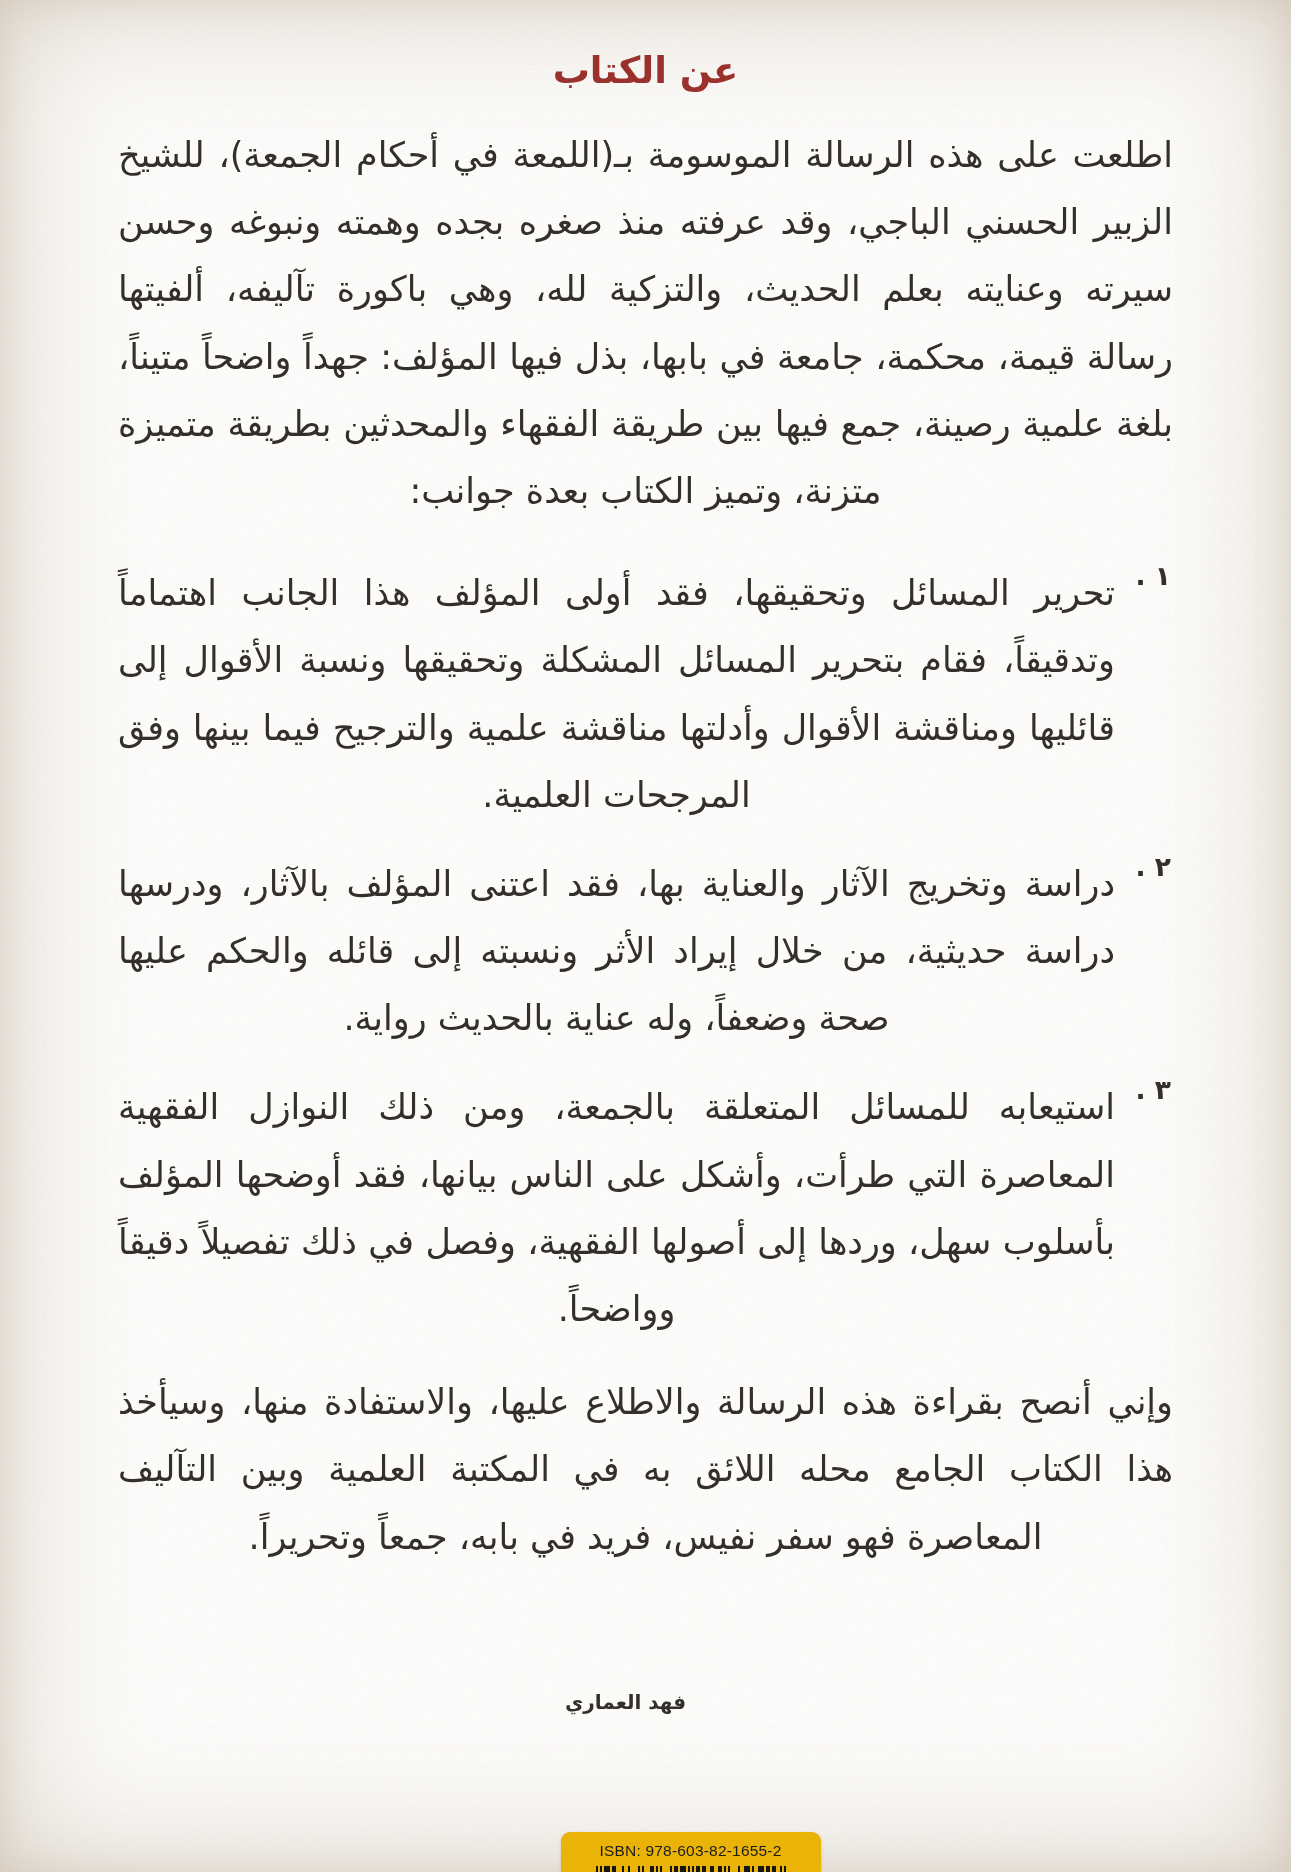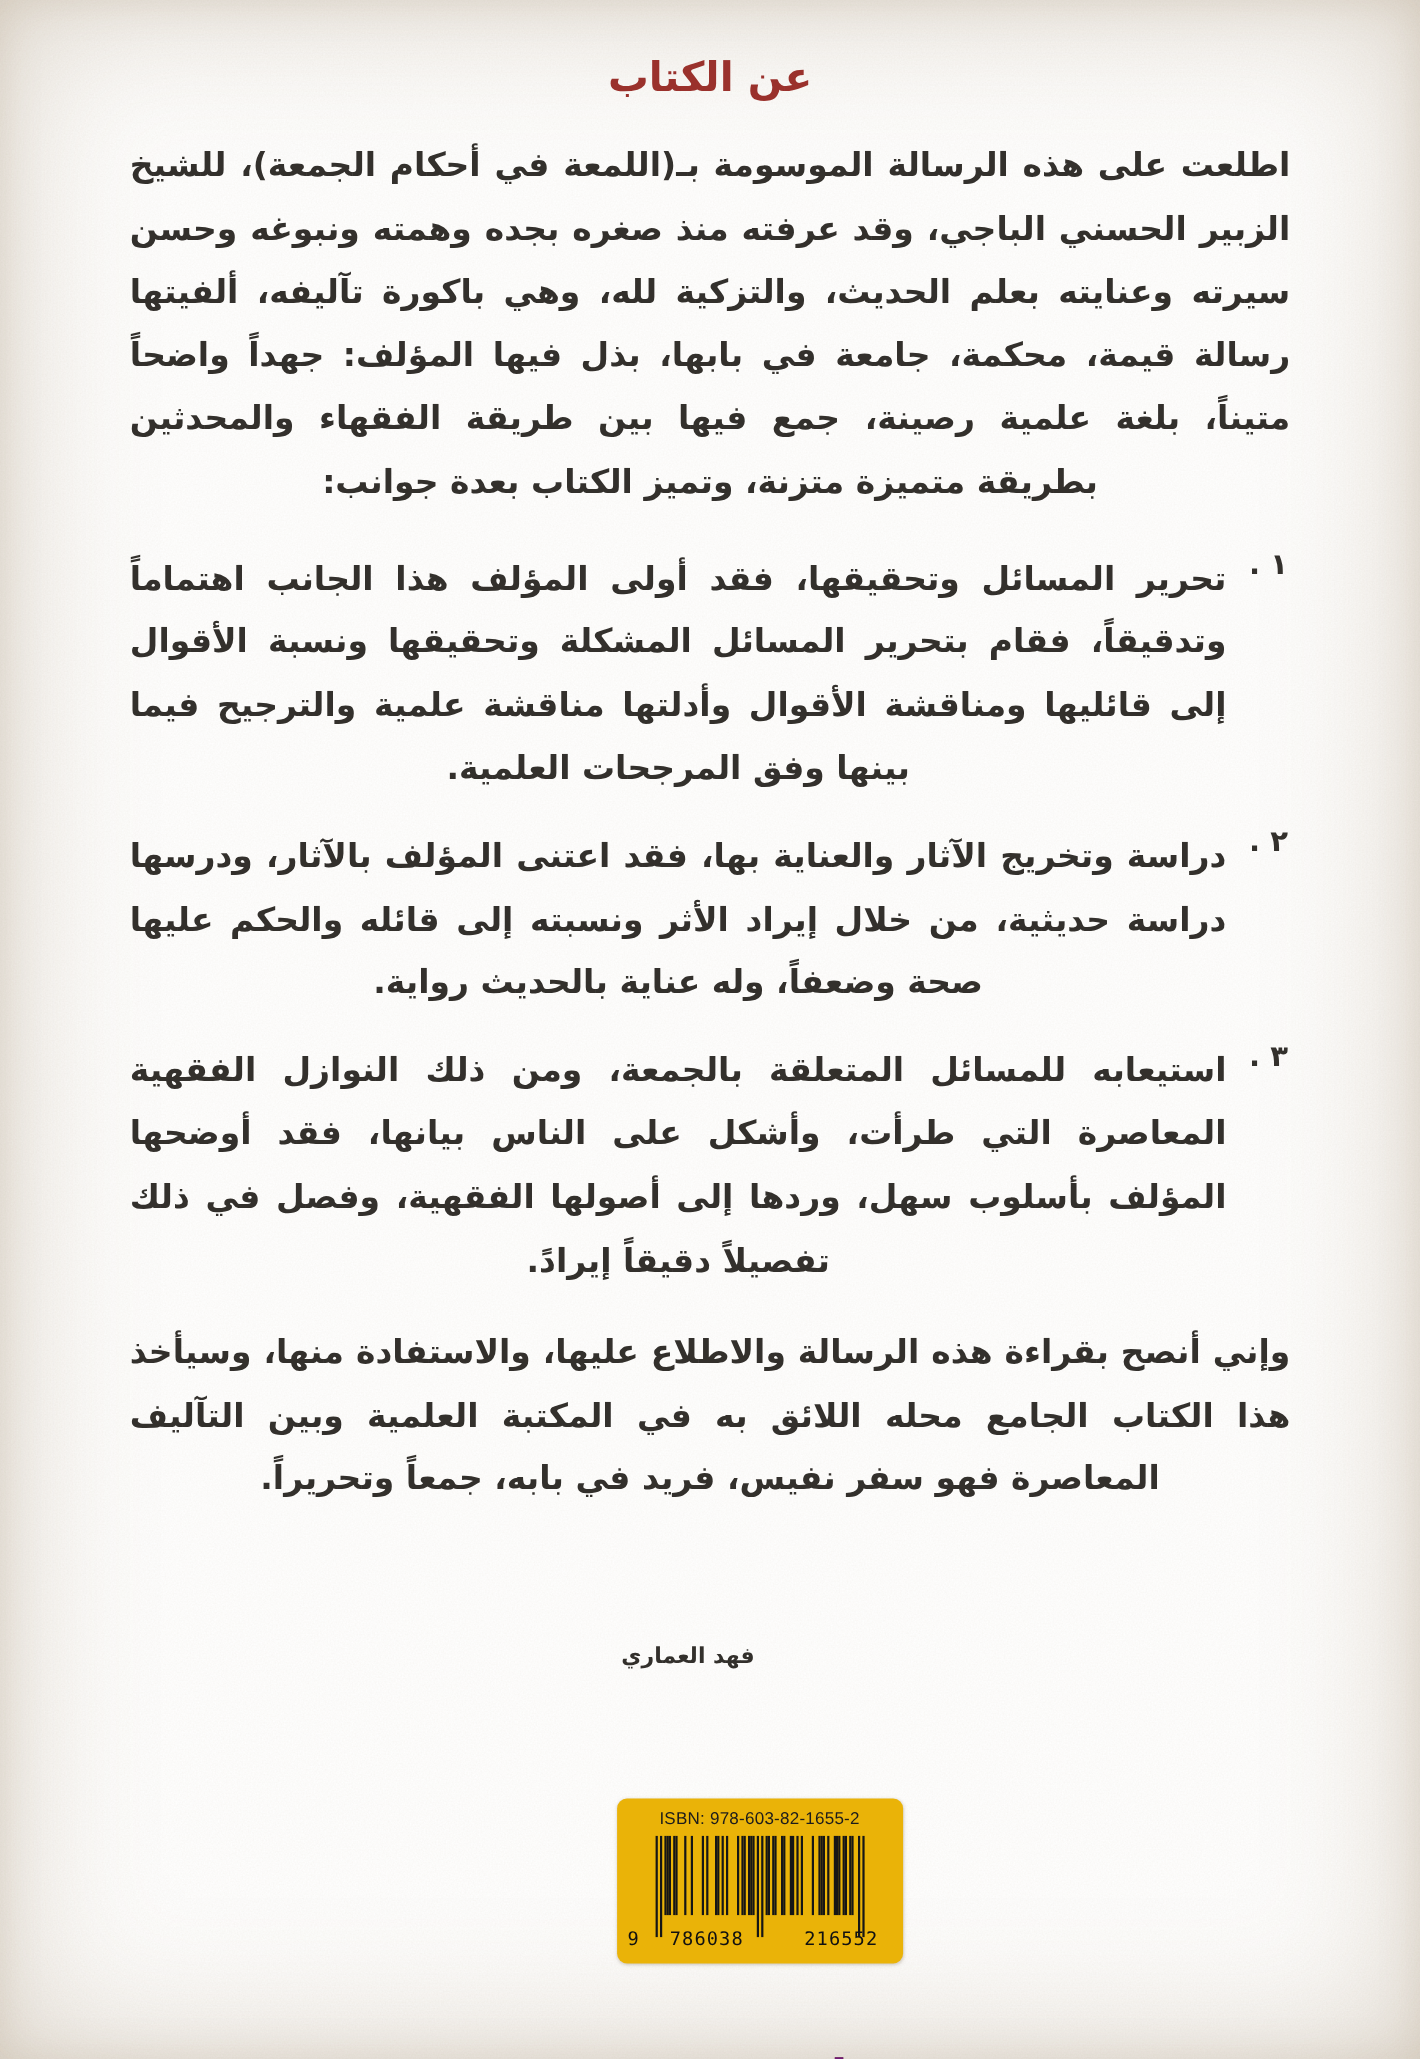--- a/index.html
+++ b/index.html
@@ -15,21 +15,21 @@
       linear-gradient(180deg,#c9b априo 0%, #c9b491 0%, #d9c9aa 30%, #e2d4b7 55%, #dbcbab 80%, #d5c4a2 100%);
   }
   .vignette{position:absolute;inset:0;pointer-events:none;
     box-shadow:inset 0 0 140px rgba(130,100,60,.28), inset 0 0 40px rgba(130,100,60,.15);}
   .noise{position:absolute;inset:0;opacity:.10;pointer-events:none;}
   .page{position:absolute;inset:0;padding:0 118px;box-sizing:border-box;color:#33302c;}
   .title{
     margin-top:49px;text-align:center;text-align-last:center;
     font-size:37px;font-weight:bold;color:#9a312c;
   }
-  .body-text{font-size:30px;font-weight:bold;line-height:1.92;
+  .body-text{font-size:35px;font-weight:normal;line-height:1.92;
     text-align:justify;text-align-last:center;color:#33302c;}
   .intro{margin-top:30px;}
   .points{margin-top:24px;display:flex;flex-direction:column;gap:22px;}
   .point{position:relative;padding-right:58px;}
   .point-num{position:absolute;right:2px;top:0;font-size:26.5px;font-weight:bold;}
   .closing{margin-top:26px;}
   .signature{margin-top:119px;text-align:center;text-align-last:center;
     font-size:20px;font-weight:bold;transform:translateX(-20px);}
   
   .barcode-box{
@@ -81,21 +81,21 @@
     <div class="point">
       <span class="point-num">١ .</span>
       <span class="body-text" style="display:block">تحرير المسائل وتحقيقها، فقد أولى المؤلف هذا الجانب اهتماماً وتدقيقاً، فقام بتحرير المسائل المشكلة وتحقيقها ونسبة الأقوال إلى قائليها ومناقشة الأقوال وأدلتها مناقشة علمية والترجيح فيما بينها وفق المرجحات العلمية.</span>
     </div>
     <div class="point">
       <span class="point-num">٢ .</span>
       <span class="body-text" style="display:block">دراسة وتخريج الآثار والعناية بها، فقد اعتنى المؤلف بالآثار، ودرسها دراسة حديثية، من خلال إيراد الأثر ونسبته إلى قائله والحكم عليها صحة وضعفاً، وله عناية بالحديث رواية.</span>
     </div>
     <div class="point">
       <span class="point-num">٣ .</span>
-      <span class="body-text" style="display:block">استيعابه للمسائل المتعلقة بالجمعة، ومن ذلك النوازل الفقهية المعاصرة التي طرأت، وأشكل على الناس بيانها، فقد أوضحها المؤلف بأسلوب سهل، وردها إلى أصولها الفقهية، وفصل في ذلك تفصيلاً دقيقاً إيرادً.</span>
+      <span class="body-text" style="display:block">استيعابه للمسائل المتعلقة بالجمعة، ومن ذلك النوازل الفقهية المعاصرة التي طرأت، وأشكل على الناس بيانها، فقد أوضحها المؤلف بأسلوب سهل، وردها إلى أصولها الفقهية، وفصل في ذلك تفصيلاً دقيقاً وواضحاً.</span>
     </div>
   </div>
 
   <p class="body-text closing">وإني أنصح بقراءة هذه الرسالة والاطلاع عليها، والاستفادة منها، وسيأخذ هذا الكتاب الجامع محله اللائق به في المكتبة العلمية وبين التآليف المعاصرة فهو سفر نفيس، فريد في بابه، جمعاً وتحريراً.</p>
 
   <div class="signature">فهد العماري</div>
 
   <div class="barcode-box">
     <div class="isbn-label">ISBN: 978-603-82-1655-2</div>
     <div class="bars-wrap">

